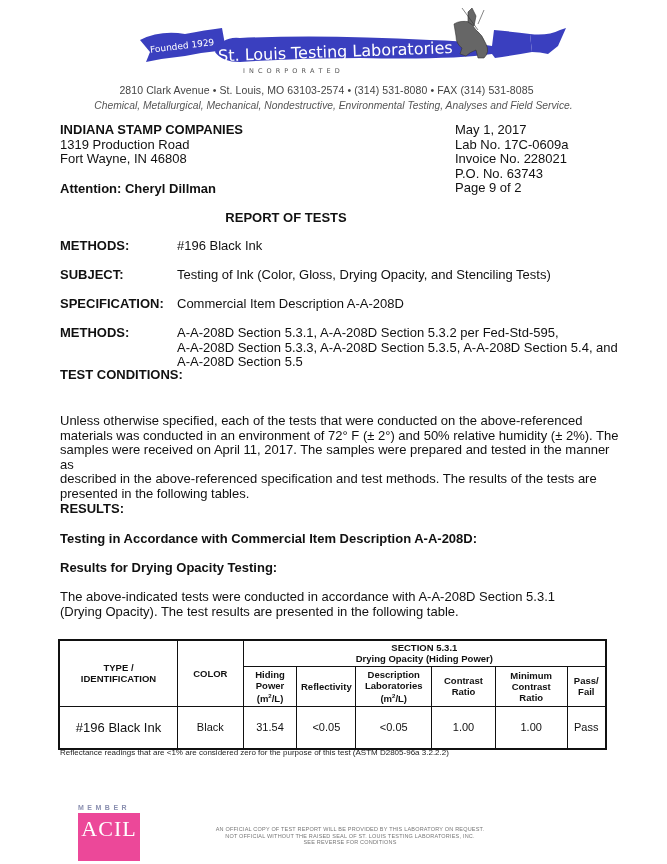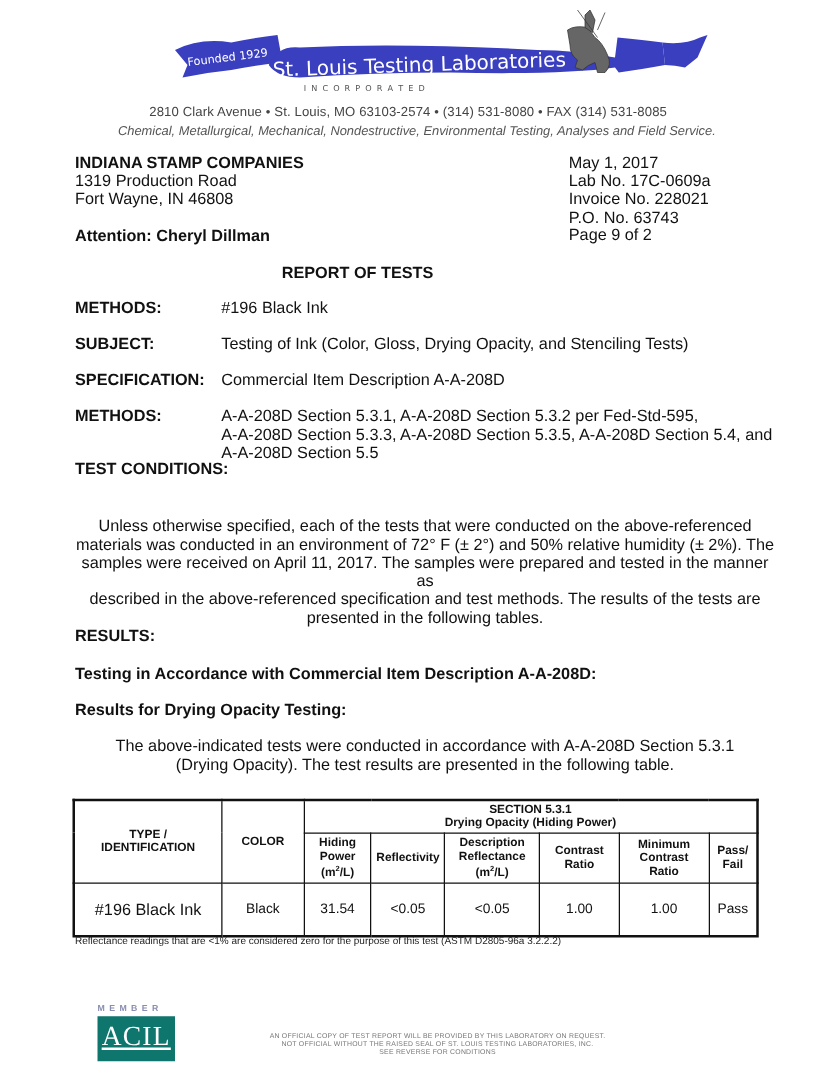--- a/index.html
+++ b/index.html
@@ -18,39 +18,39 @@
   .b { font-weight: bold; }
 
   .client { left: 60px; top: 123px; }
   .meta { left: 455px; top: 123px; }
   .attn { left: 60px; top: 182px; }
   .report-title { left: 0; width: 572px; text-align: center; top: 211px; }
 
   .lbl { left: 60px; }
   .val { left: 177px; }
 
-  .para { left: 60px; width: 560px; white-space: normal; text-align: center; }
+  .para { left: 60px; width: 560px; white-space: normal; }
 
   
   table.res { position: absolute; left: 58px; top: 639px; width: 549px; border-collapse: collapse;
               font-family: "Liberation Sans", sans-serif; }
   table.res td, table.res th { border: 1px solid #111; text-align: center; vertical-align: middle; }
   table.res { border: 2px solid #111; }
   table.res th { font-size: 9.5px; font-weight: bold; line-height: 11px; padding: 1px 2px; }
   table.res td { font-size: 11px; height: 43px; }
   table.res td.ident { font-size: 13px; }
   table.res tr.last td { border-bottom: 2px solid #111; }
   sup { font-size: 6px; vertical-align: 4px; }
 
   .note { left: 60px; top: 748px; font-size: 8px; color: #222; }
   .member { position: absolute; left: 78px; top: 804px; width: 62px; font-size: 7px;
             color: #8a8fb0; font-weight: bold; letter-spacing: 3.5px; }
-  .acil-box { position: absolute; left: 78px; top: 813px; width: 62px; height: 36px;
-              background: #0f766e; color: #fff; font-family: "Liberation Serif", serif;
-              font-size: 22px; text-align: center; line-height: 32px; letter-spacing: 1px; text-decoration: underline; }
+  .acil-box { position: absolute; left: 78px; top: 813px; width: 62px; height: 48px;
+              background: #ec4899; color: #fff; font-family: "Liberation Serif", serif;
+              font-size: 22px; text-align: center; line-height: 32px; letter-spacing: 1px; }
   .disclaimer { position: absolute; left: 160px; top: 826px; width: 380px; text-align: center;
                 font-size: 5.5px; line-height: 6.5px; color: #777; letter-spacing: 0.2px; }
 </style>
 </head>
 <body>
 
 <svg class="logo" viewBox="0 0 667 80">
 
   <path d="M140 40 Q160 30 185 34 Q205 30 222 28 L226 50 Q205 52 185 56 Q165 58 146 62 L150 52 Z" fill="#3a3fbf"></path>
 
@@ -142,21 +142,21 @@
     <th colspan="6">
       <span>SECTION 5.3.1</span><br><span>Drying Opacity (Hiding Power)</span>
     </th>
   </tr>
   <tr style="height:40px">
     <th>
       <span>Hiding</span><br><span>Power</span><br><span>(m</span><sup>2</sup><span>/L)</span>
     </th>
     <th>Reflectivity</th>
     <th>
-      <span>Description</span><br><span>Reflectance</span><br><span>(m</span><sup>2</sup><span>/L)</span>
+      <span>Description</span><br><span>Laboratories</span><br><span>(m</span><sup>2</sup><span>/L)</span>
     </th>
     <th>
       <span>Contrast</span><br><span>Ratio</span>
     </th>
     <th>
       <span>Minimum</span><br><span>Contrast</span><br><span>Ratio</span>
     </th>
     <th>
       <span>Pass/</span><br><span>Fail</span>
     </th>

